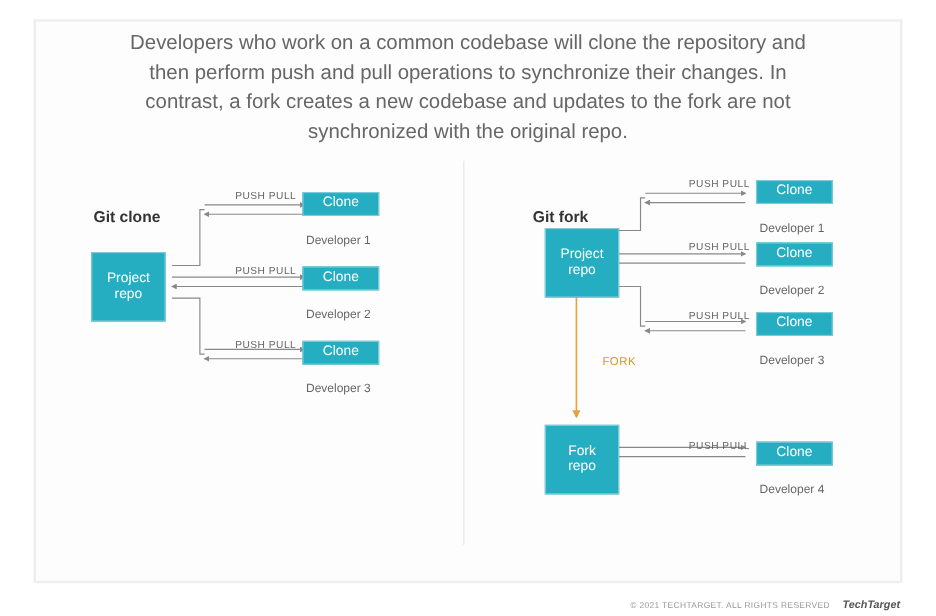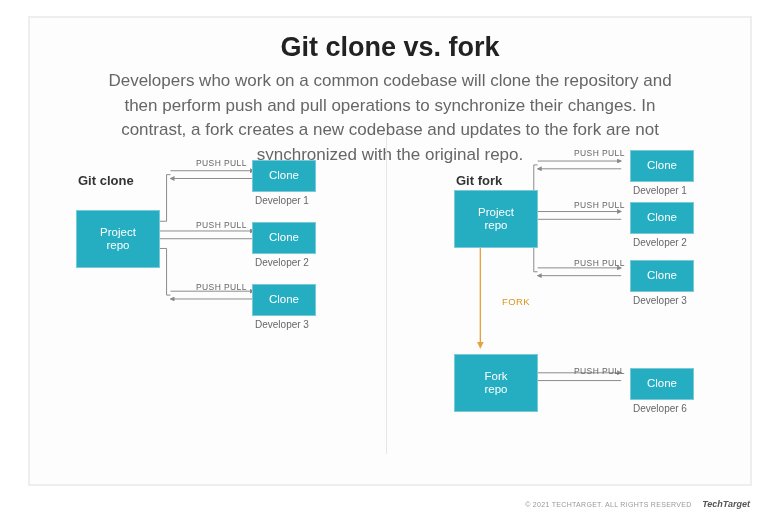--- a/index.html
+++ b/index.html
@@ -55,22 +55,22 @@
     border: 1px solid #7bc9d6;
     color: #fff;
     font-size: 11.5px;
     display: flex;
     align-items: center;
     justify-content: center;
     text-align: center;
     box-sizing: border-box;
     line-height: 1.15;
   }
-  .box.square { width: 84px; height: 58px; }
-  .box.small  { width: 64px; height: 32px; }
+  .box.square { width: 62px; height: 58px; }
+  .box.small  { width: 64px; height: 20px; }
   .caption {
     position: absolute;
     font-size: 10px;
     color: #666;
   }
   .conn-label {
     position: absolute;
     font-size: 8.5px;
     letter-spacing: 0.4px;
     color: #666;
@@ -94,21 +94,20 @@
     bottom: 4px;
     font-size: 9px;
     color: #999;
   }
   .attrib b { color: #555; font-weight: 700; }
 </style>
 </head>
 <body>
 
 <div class="frame">
-  <div class="title">Git clone vs. fork</div>
   <div class="subtitle">Developers who work on a common codebase will clone the repository and then perform push and pull operations to synchronize their changes. In contrast, a fork creates a new codebase and updates to the fork are not synchronized with the original repo.</div>
 
   <div class="canvas">
 
     <div class="divider" style="left:356px; top:6px; height:320px;"></div>
 
     <svg class="wires" viewBox="0 0 724 350">
       <defs>
         <marker id="tri" viewBox="0 0 6 6" refX="5" refY="3" markerWidth="5" markerHeight="5" orient="auto-start-reverse">
           <path d="M0,0 L6,3 L0,6 Z" fill="#888"></path>
@@ -158,41 +157,41 @@
     <div class="conn-label" style="left:156px; top:30px;">PUSH PULL</div>
 
     <div class="box small" style="left:222px; top:94px;">Clone</div>
     <div class="caption" style="left:225px; top:129px;">Developer 2</div>
     <div class="conn-label" style="left:156px; top:92px;">PUSH PULL</div>
 
     <div class="box small" style="left:222px; top:156px;">Clone</div>
     <div class="caption" style="left:225px; top:191px;">Developer 3</div>
     <div class="conn-label" style="left:156px; top:154px;">PUSH PULL</div>
 
-    <div class="section-label" style="left:426px; top:0;">Git fork</div>
+    <div class="section-label" style="left:414px; top:0;">Git fork</div>
 
     <div class="box square" style="left:424px; top:62px; white-space:pre-line;">Project
 repo</div>
     <div class="box square" style="left:424px; top:226px; white-space:pre-line;">Fork
 repo</div>
 
     <div class="box small" style="left:600px; top:22px;">Clone</div>
     <div class="caption" style="left:603px; top:57px;">Developer 1</div>
     <div class="conn-label" style="left:534px; top:20px;">PUSH PULL</div>
 
     <div class="box small" style="left:600px; top:74px;">Clone</div>
     <div class="caption" style="left:603px; top:109px;">Developer 2</div>
     <div class="conn-label" style="left:534px; top:72px;">PUSH PULL</div>
 
     <div class="box small" style="left:600px; top:132px;">Clone</div>
     <div class="caption" style="left:603px; top:167px;">Developer 3</div>
     <div class="conn-label" style="left:534px; top:130px;">PUSH PULL</div>
 
     <div class="box small" style="left:600px; top:240px;">Clone</div>
-    <div class="caption" style="left:603px; top:275px;">Developer 6</div>
+    <div class="caption" style="left:603px; top:275px;">Developer 4</div>
     <div class="conn-label" style="left:534px; top:238px;">PUSH PULL</div>
 
     <div class="conn-label fork" style="left:462px; top:168px; font-size:9.5px;">FORK</div>
 
   </div>
 </div>
 
 <div class="attrib">
   <span style="font-size:7px; letter-spacing:0.3px; margin-right:8px;">© 2021 TECHTARGET. ALL RIGHTS RESERVED</span>
   <b style="font-style:italic;margin-top:36px;">TechTarget</b>

